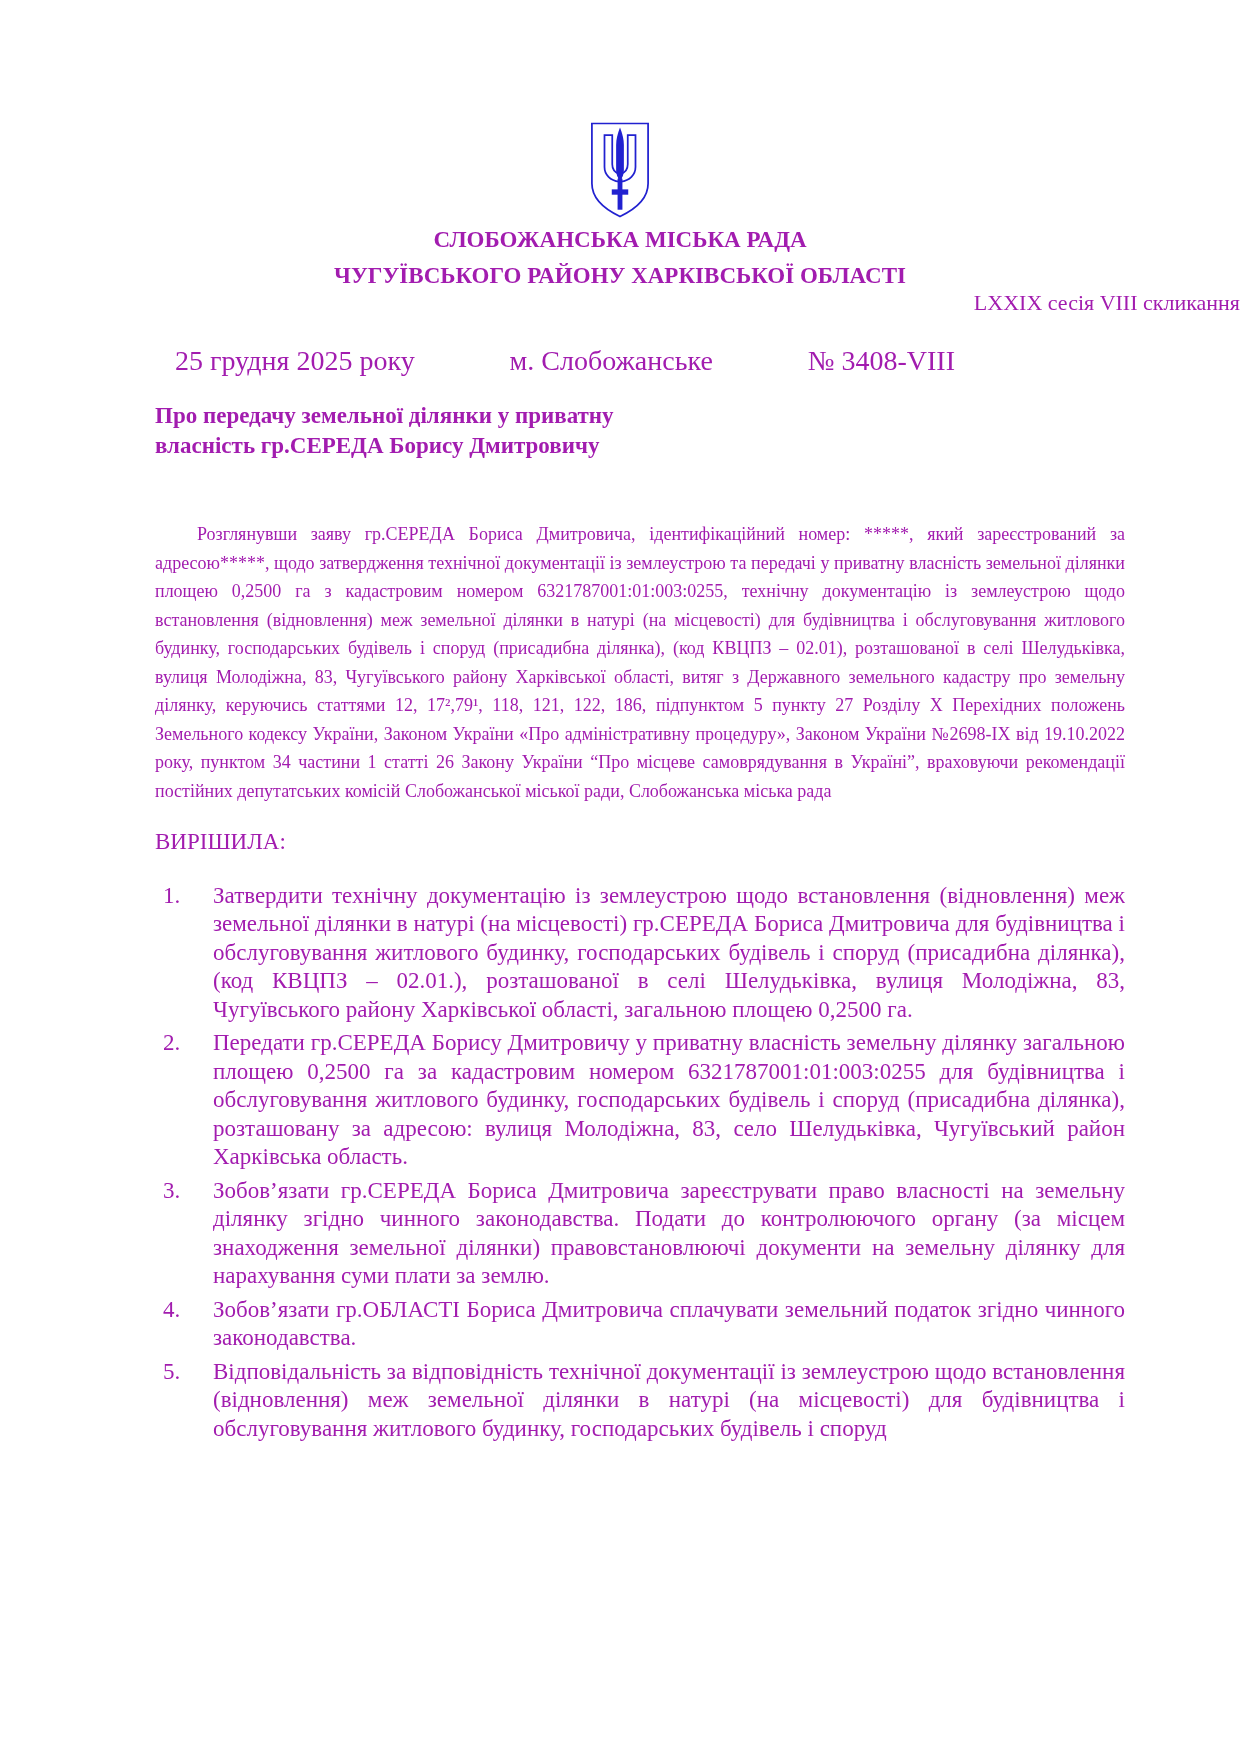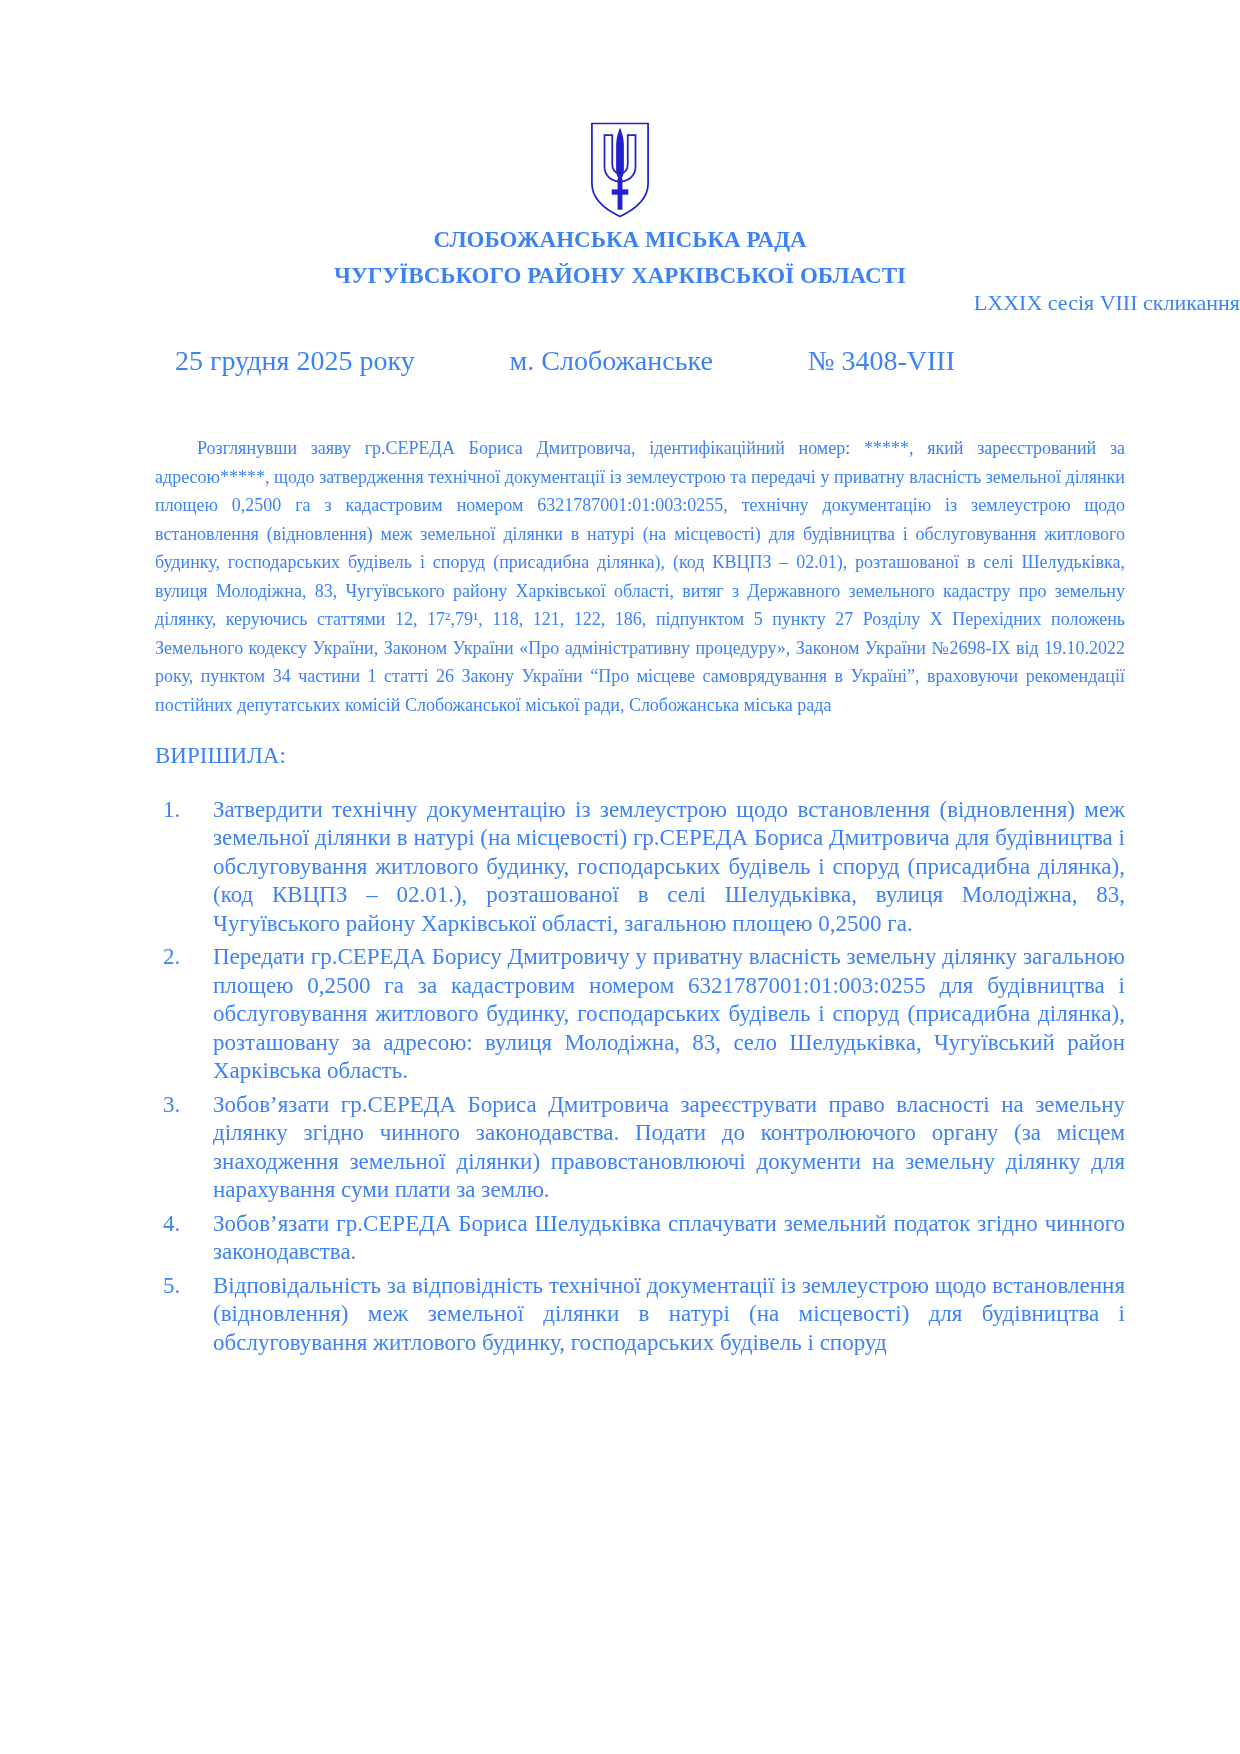--- a/index.html
+++ b/index.html
@@ -1,21 +1,21 @@
 <!DOCTYPE html>
 <html lang="uk"><head>
 <meta charset="utf-8">
 <style>
   html, body { margin: 0; padding: 0; background: #ffffff; }
   .page {
     position: relative;
     width: 1240px;
     height: 1754px;
     background: #ffffff;
-    color: #3b82f6;
+    color: #a21caf;
     font-family: "Liberation Serif", "DejaVu Serif", serif;
     overflow: hidden;
     border-radius: 32px;
   }
   .content {
     margin-left: 155px;
     margin-right: 115px;
   }
   .emblem {
     display: block;
@@ -121,41 +121,45 @@
 
 
   <div class="content">
 
     <div class="meta-row">
       <span>25 грудня 2025 року</span>
       <span>м. Слобожанське</span>
       <span>№ 3408-VIII</span>
     </div>
 
+    <div class="subject">
+      <div>Про передачу земельної ділянки у приватну</div>
+      <div>власність гр.СЕРЕДА Борису Дмитровичу</div>
+    </div>
 
     <p class="preamble">Розглянувши заяву гр.СЕРЕДА Бориса Дмитровича, ідентифікаційний номер: *****, який зареєстрований за адресою*****, щодо затвердження технічної документації із землеустрою та передачі у приватну власність земельної ділянки площею 0,2500 га з кадастровим номером 6321787001:01:003:0255, технічну документацію із землеустрою щодо встановлення (відновлення) меж земельної ділянки в натурі (на місцевості) для будівництва і обслуговування житлового будинку, господарських будівель і споруд (присадибна ділянка), (код КВЦПЗ – 02.01), розташованої в селі Шелудьківка, вулиця Молодіжна, 83, Чугуївського району Харківської області, витяг з Державного земельного кадастру про земельну ділянку, керуючись статтями 12, 17²,79¹, 118, 121, 122, 186, підпунктом 5 пункту 27 Розділу X Перехідних положень Земельного кодексу України, Законом України «Про адміністративну процедуру», Законом України №2698-IX від 19.10.2022 року, пунктом 34 частини 1 статті 26  Закону  України “Про  місцеве самоврядування в Україні”, враховуючи рекомендації постійних депутатських комісій Слобожанської міської ради, Слобожанська міська  рада</p>
 
     <div class="resolved">ВИРІШИЛА:</div>
 
     <div class="items">
       <div class="item">
         <span class="num">1.</span>
         <span class="txt">Затвердити технічну документацію із землеустрою щодо встановлення (відновлення) меж земельної ділянки в натурі (на місцевості) гр.СЕРЕДА Бориса Дмитровича для будівництва і обслуговування житлового будинку, господарських будівель і споруд (присадибна ділянка), (код КВЦПЗ – 02.01.), розташованої в селі Шелудьківка, вулиця Молодіжна, 83, Чугуївського району Харківської області, загальною  площею 0,2500 га.</span>
       </div>
       <div class="item">
         <span class="num">2.</span>
         <span class="txt">Передати гр.СЕРЕДА Борису Дмитровичу у приватну власність земельну ділянку загальною площею 0,2500 га за кадастровим номером 6321787001:01:003:0255 для будівництва і обслуговування житлового будинку, господарських будівель і споруд (присадибна ділянка), розташовану за адресою: вулиця Молодіжна, 83, село Шелудьківка, Чугуївський район Харківська область.</span>
       </div>
       <div class="item">
         <span class="num">3.</span>
         <span class="txt">Зобов’язати  гр.СЕРЕДА Бориса Дмитровича зареєструвати право власності на земельну ділянку згідно чинного законодавства. Подати до контролюючого органу (за місцем знаходження земельної ділянки) правовстановлюючі документи на земельну ділянку для нарахування суми плати за землю.</span>
       </div>
       <div class="item">
         <span class="num">4.</span>
-        <span class="txt">Зобов’язати гр.СЕРЕДА Бориса Шелудьківка сплачувати земельний податок згідно чинного законодавства.</span>
+        <span class="txt">Зобов’язати гр.ОБЛАСТІ Бориса Дмитровича сплачувати земельний податок згідно чинного законодавства.</span>
       </div>
       <div class="item">
         <span class="num">5.</span>
         <span class="txt">Відповідальність за відповідність технічної документації із землеустрою щодо встановлення (відновлення) меж земельної ділянки в натурі (на місцевості) для будівництва і  обслуговування житлового будинку, господарських будівель і споруд</span>
       </div>
     </div>
 
   </div>
 </div>
 

